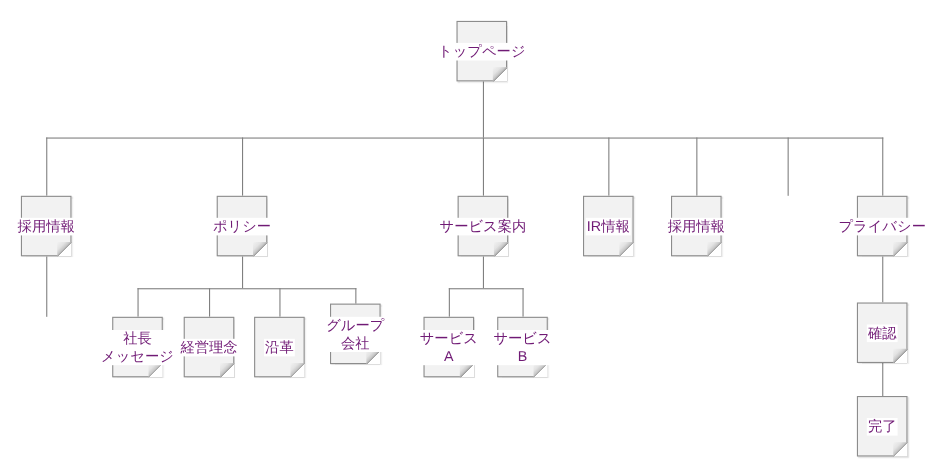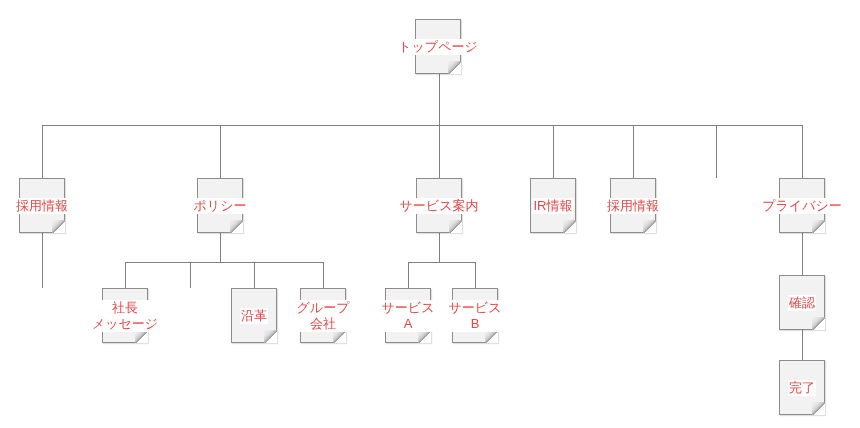--- a/index.html
+++ b/index.html
@@ -21,21 +21,21 @@
   }
   .page::after{
     content:"";position:absolute;right:-1px;bottom:-1px;width:13px;height:13px;
     background:linear-gradient(to top left,
       #ffffff 0%, #ffffff 46%,
       #9a9a9a 46%, #c9c9c9 56%,
       #e3e3e3 72%, #f2f2f2 100%);
   }
   .label{
     position:absolute;left:50%;top:50%;transform:translate(-50%,-50%);
-    background:#ffffff;color:#ef4444;
+    background:#ffffff;color:#701a75;
     font-size:13px;line-height:16px;text-align:center;
     white-space:pre-line;width:max-content;max-width:100px;
     padding:0 1px;z-index:2;
   }
 </style>
 </head>
 <body>
 
 <div class="canvas">
 
@@ -102,27 +102,31 @@
     <div class="label">プライバシー</div>
   </div>
 
 
   <div class="node" style="left:102px;top:288px">
     <div class="page"></div>
     <div class="label">社長
 メッセージ</div>
   </div>
 
+  <div class="node" style="left:167px;top:288px">
+    <div class="page"></div>
+    <div class="label">経営理念</div>
+  </div>
 
   <div class="node" style="left:231px;top:288px">
     <div class="page"></div>
     <div class="label">沿革</div>
   </div>
 
-  <div class="node" style="left:300px;top:288px">
+  <div class="node" style="left:300px;top:276px">
     <div class="page"></div>
     <div class="label">グループ
 会社</div>
   </div>
 
   <div class="node" style="left:385px;top:288px">
     <div class="page"></div>
     <div class="label">サービス
 A</div>
   </div>

